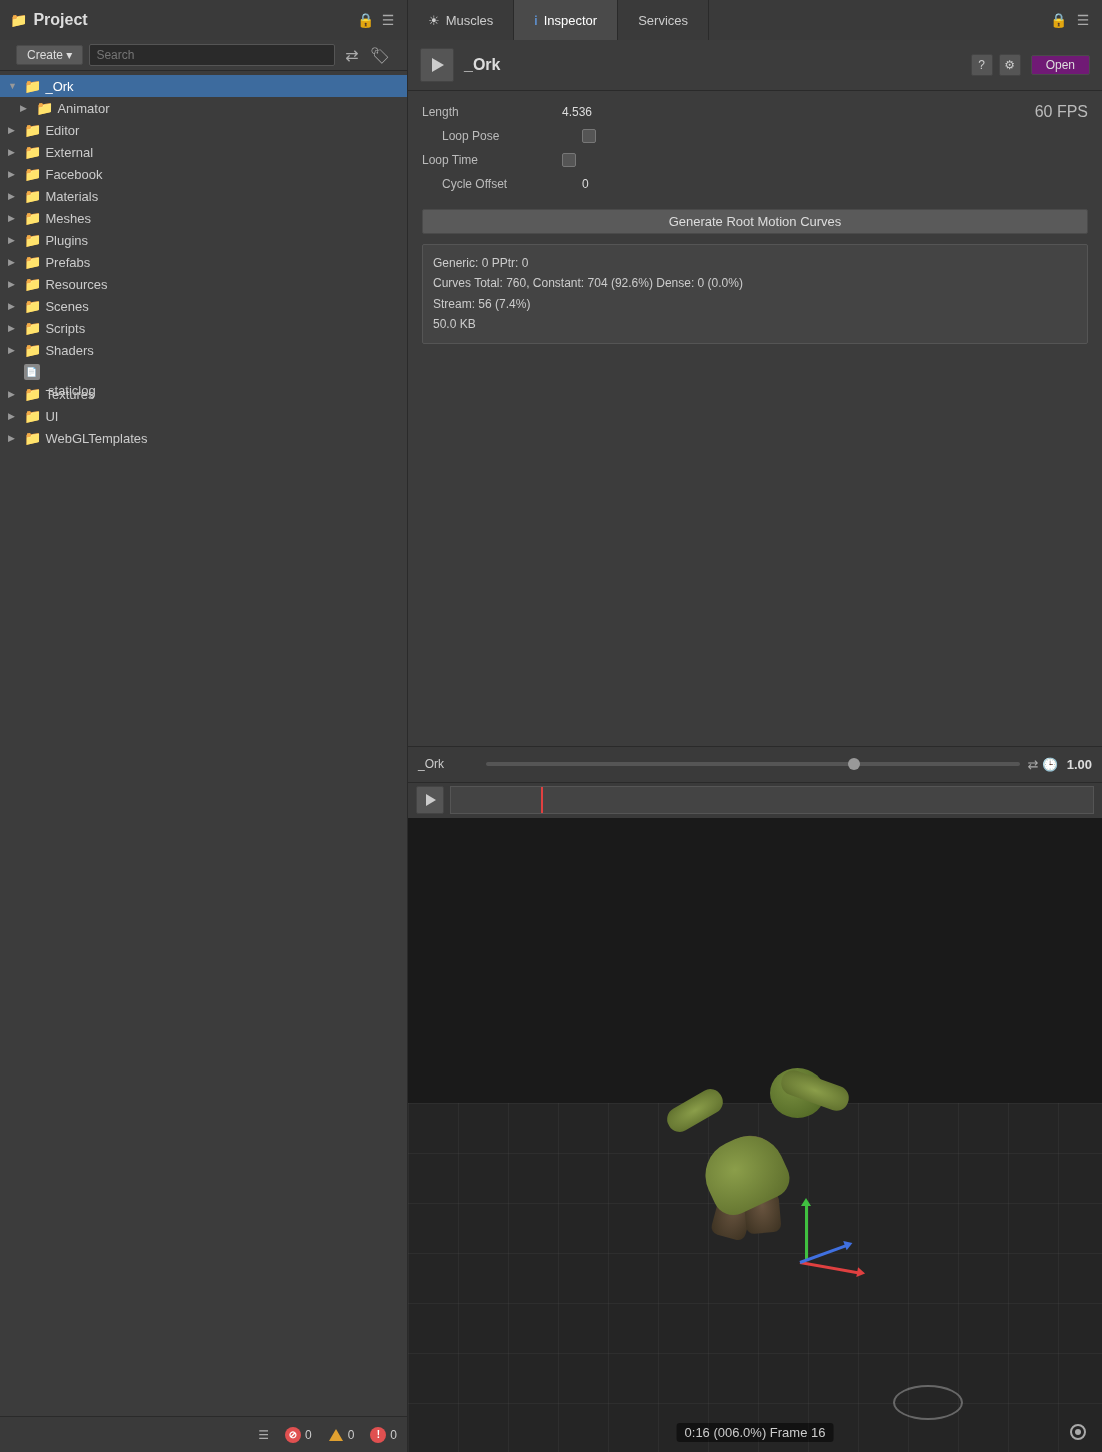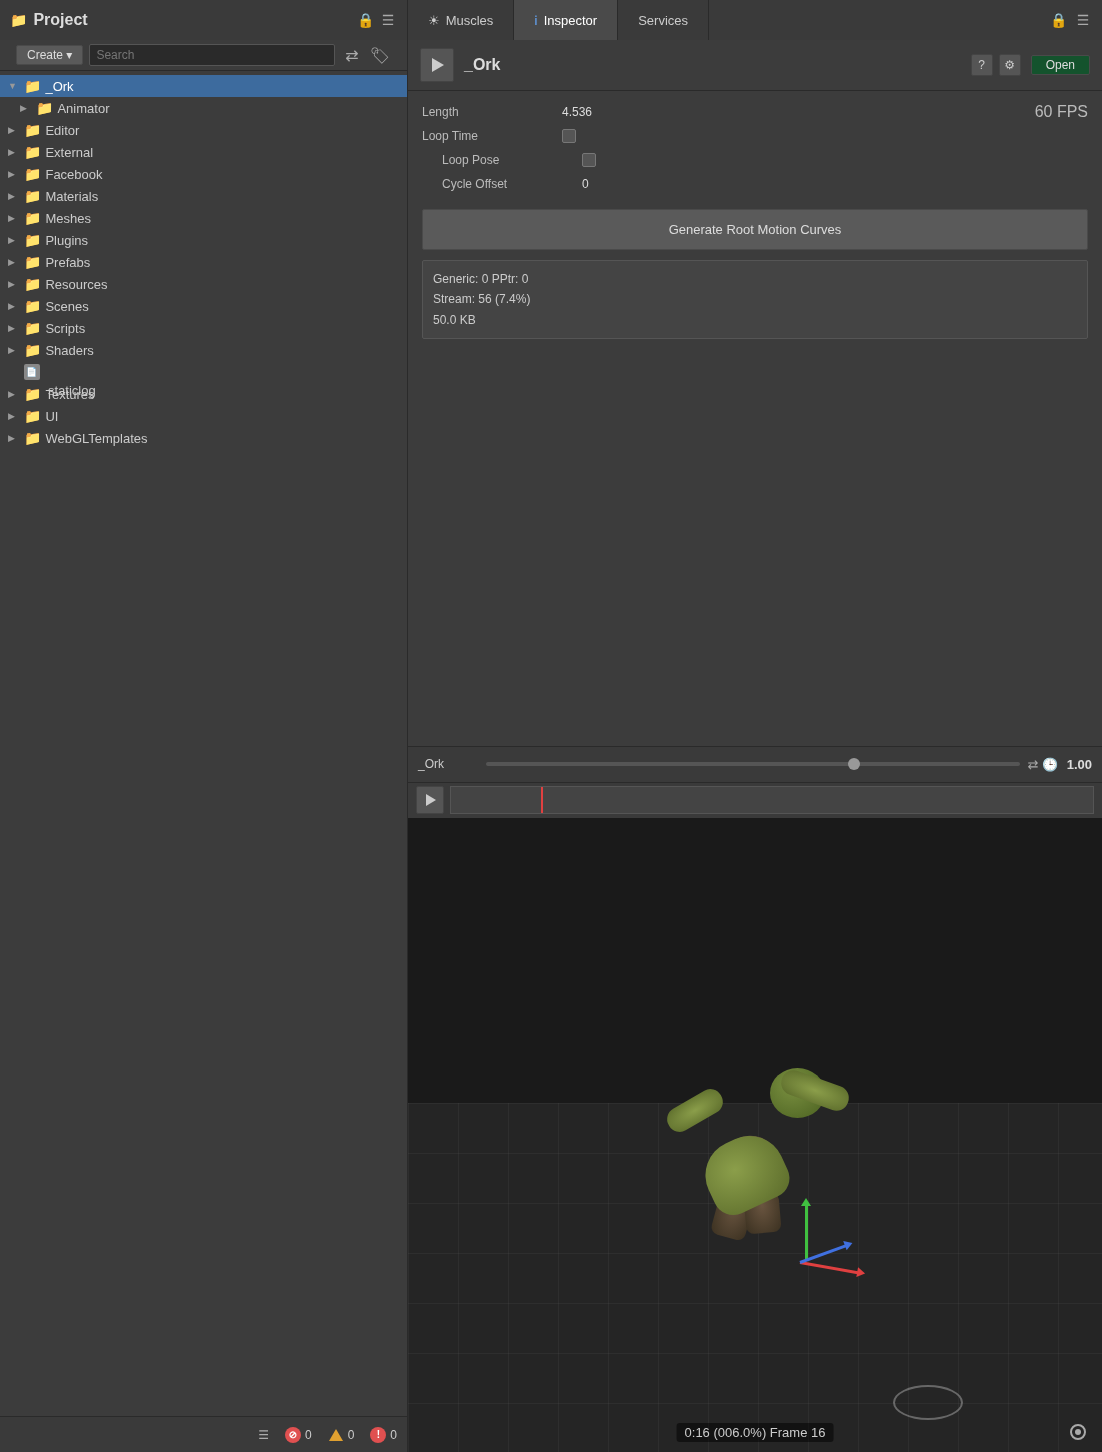--- a/index.html
+++ b/index.html
@@ -243,21 +243,21 @@
       border: 1px solid #444;
       display: flex;
       align-items: center;
       justify-content: center;
       cursor: pointer;
       border-radius: 2px;
       font-size: 12px;
       color: #ccc;
     }
     .open-btn {
-      background: #14532d;
+      background: #701a75;
       border: 1px solid #4a4a4a;
       color: #ddd;
       padding: 2px 14px;
       font-size: 12px;
       cursor: pointer;
       border-radius: 2px;
     }
 
     .inspector-content {
       flex: 1;
@@ -292,21 +292,21 @@
       background: #555;
       border: 1px solid #777;
       border-radius: 2px;
     }
 
     .gen-btn {
       margin: 14px 0 10px 0;
       background: #5a5a5a;
       border: 1px solid #4a4a4a;
       color: #ddd;
-      padding: 12px 16px;
+      padding: 4px 16px;
       font-size: 13px;
       cursor: pointer;
       border-radius: 2px;
       display: block;
       width: 100%;
     }
 
     .curves-info {
       background: #444;
       border: 1px solid #555;
@@ -813,39 +813,40 @@
     </div>
 
     <div class="inspector-content">
 
       <div class="prop-row">
         <span class="prop-label">Length</span>
         <span class="prop-value">4.536</span>
         <span class="prop-fps">60 FPS</span>
       </div>
 
+      <div class="prop-row" style="padding-left: 20px;">
+        <span class="prop-label">Loop Pose</span>
+        <div class="checkbox-box"></div>
+      </div>
+
       <div class="prop-row">
         <span class="prop-label">Loop Time</span>
         <div class="checkbox-box"></div>
       </div>
 
       <div class="prop-row" style="padding-left: 20px;">
-        <span class="prop-label">Loop Pose</span>
-        <div class="checkbox-box"></div>
-      </div>
-
-      <div class="prop-row" style="padding-left: 20px;">
         <span class="prop-label">Cycle Offset</span>
         <span class="prop-value">0</span>
       </div>
 
       <button class="gen-btn">Generate Root Motion Curves</button>
 
       <div class="curves-info">
         <div>Generic: 0 PPtr: 0</div>
+        <div>Curves Total: 760, Constant: 704 (92.6%) Dense: 0 (0.0%)</div>
         <div>Stream: 56 (7.4%)</div>
         <div>50.0 KB</div>
       </div>
 
     </div>
 
     <div class="timeline-bar">
       <span class="anim-name">_Ork</span>
       <div class="timeline-track">
         <div class="timeline-handle"></div>

